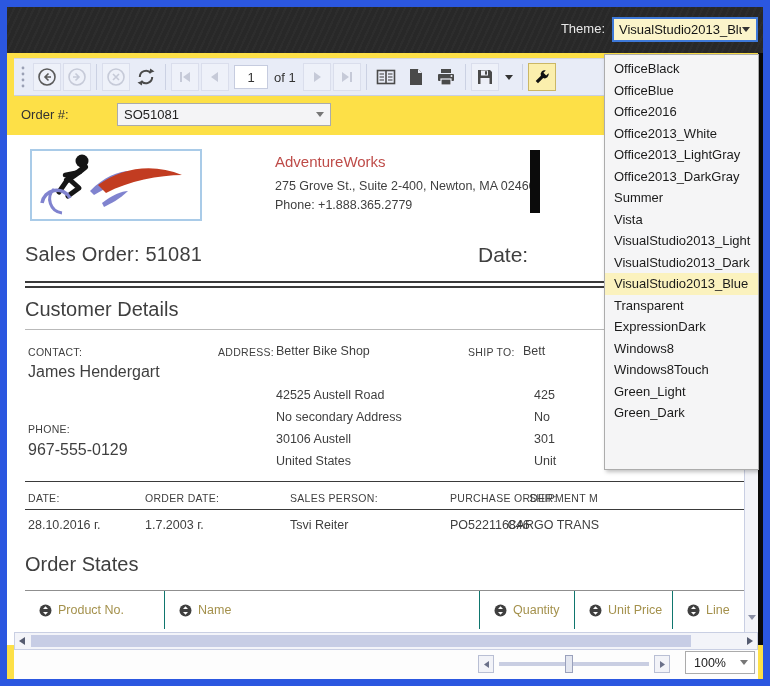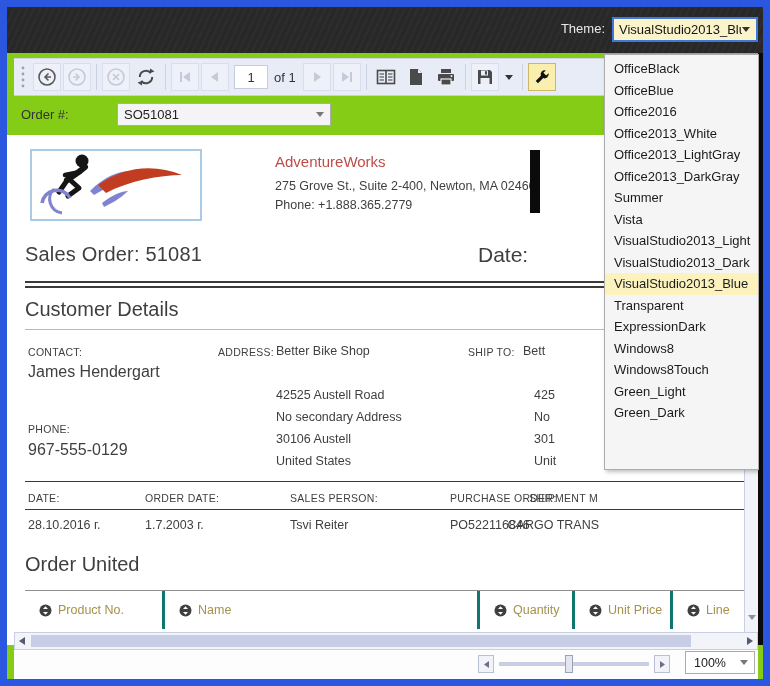--- a/index.html
+++ b/index.html
@@ -1,16 +1,16 @@
 <!DOCTYPE html>
 <html><head>
 <meta charset="utf-8">
 <style>
   html,body{margin:0;padding:0;background:#fff;font-family:"Liberation Sans","DejaVu Sans",sans-serif;}
-  .window{position:relative;width:770px;height:686px;box-sizing:border-box;border:7px solid #2B57E0;background:#84cc16;overflow:hidden;}
+  .window{position:relative;width:770px;height:686px;box-sizing:border-box;border:7px solid #2B57E0;background:#fde047;overflow:hidden;}
   .abs{position:absolute;}
 
   
   .hdr{position:absolute;left:0;top:0;width:756px;height:46px;background:#282828;
        background-image:repeating-linear-gradient(115deg,rgba(255,255,255,.025) 0 2px,rgba(0,0,0,0) 2px 6px);}
   .hdr-label{position:absolute;right:158px;top:14px;color:#E9E9E9;font-size:13px;}
   .theme-combo{position:absolute;right:5px;top:10px;width:146px;height:25px;box-sizing:border-box;
        background:#FBF4CA;border:2px solid #3E79D9;display:flex;align-items:center;}
   .theme-combo .txt{flex:1;font-size:13px;color:#141414;padding-left:5px;white-space:nowrap;overflow:hidden;}
   .caret{width:0;height:0;border-left:4px solid transparent;border-right:4px solid transparent;border-top:5px solid #333;margin-right:6px;}
@@ -46,21 +46,21 @@
   .dbl-line{position:absolute;left:18px;right:6px;top:146px;height:3px;border-top:2px solid #3A3A3A;border-bottom:2px solid #3A3A3A;}
   .sec-h{font-size:20px;font-weight:400;color:#3F3F3F;}
   .thin-line{position:absolute;left:18px;right:6px;height:0;border-top:1px solid #B9B9B9;}
   .lbl{font-size:10.5px;color:#3F3F3F;letter-spacing:.3px;}
   .val-lg{font-size:16px;color:#3F3F3F;}
   .val{font-size:12.5px;color:#3F3F3F;line-height:22px;}
   .info-line-dark{position:absolute;left:18px;right:6px;height:0;border-top:1.5px solid #3A3A3A;}
 
   
   .tbl-head{position:absolute;left:18px;top:455px;right:1px;height:38px;border-top:1px solid #8F8F8F;display:flex;}
-  .tbl-col{box-sizing:border-box;border-right:3px solid #0f766e;display:flex;align-items:center;gap:6px;padding-left:14px;
+  .tbl-col{box-sizing:border-box;border-right:1px solid #0f766e;display:flex;align-items:center;gap:6px;padding-left:14px;
        font-size:12.5px;color:#A4914C;background:#fff;white-space:nowrap;}
   .sort-ico{flex:0 0 auto;}
 
   
   .hscroll{position:absolute;left:7px;top:625px;width:744px;height:18px;background:#F3F4F9;border:1px solid #C9CFE3;box-sizing:border-box;display:flex;align-items:center;}
   .hthumb{position:absolute;left:16px;top:2px;width:660px;height:12px;background:#C7CDE5;}
   .sb-arrow{width:14px;height:14px;display:flex;align-items:center;justify-content:center;}
   .vscroll{position:absolute;left:737px;top:128px;width:14px;height:510px;background:#F3F4F9;border-left:1px solid #C9CFE3;box-sizing:border-box;}
   .black-edge{position:absolute;left:751px;top:46px;width:5px;height:592px;background:#0A0A0A;}
   .bottombar{position:absolute;left:7px;top:643px;width:744px;height:29px;background:#FDFDFD;}
@@ -263,21 +263,21 @@
     <span class="lbl abs" style="left:283px;top:357px;">SALES PERSON:</span>
     <span class="lbl abs" style="left:443px;top:357px;">PURCHASE ORDER:</span>
     <span class="lbl abs" style="left:513px;top:357px;width:78px;text-align:right;white-space:nowrap;overflow:hidden;">SHIPMENT M</span>
     <div class="info-line-dark" style="top:374px;border-top-width:1px;"></div>
     <span class="val abs" style="left:21px;top:379px;">28.10.2016 г.</span>
     <span class="val abs" style="left:138px;top:379px;">1.7.2003 г.</span>
     <span class="val abs" style="left:283px;top:379px;">Tsvi Reiter</span>
     <span class="val abs" style="left:443px;top:379px;">PO522116846</span>
     <span class="val abs" style="left:500px;top:379px;width:92px;text-align:right;white-space:nowrap;overflow:hidden;">CARGO TRANS</span>
 
-    <span class="sec-h abs" style="left:18px;top:418px;">Order United</span>
+    <span class="sec-h abs" style="left:18px;top:418px;">Order States</span>
 
     <div class="tbl-head">
       <div class="tbl-col" style="width:140px;">
         <svg class="sort-ico" width="13" height="13" viewBox="0 0 13 13">
             <circle cx="6.5" cy="6.5" r="6" fill="#3F3F3F"></circle>
             <polygon points="6.5,2.2 9,5 4,5" fill="#fff"></polygon>
             <polygon points="6.5,10.8 9,8 4,8" fill="#fff"></polygon>
           </svg>
         <span>Product No.</span>
       </div>

